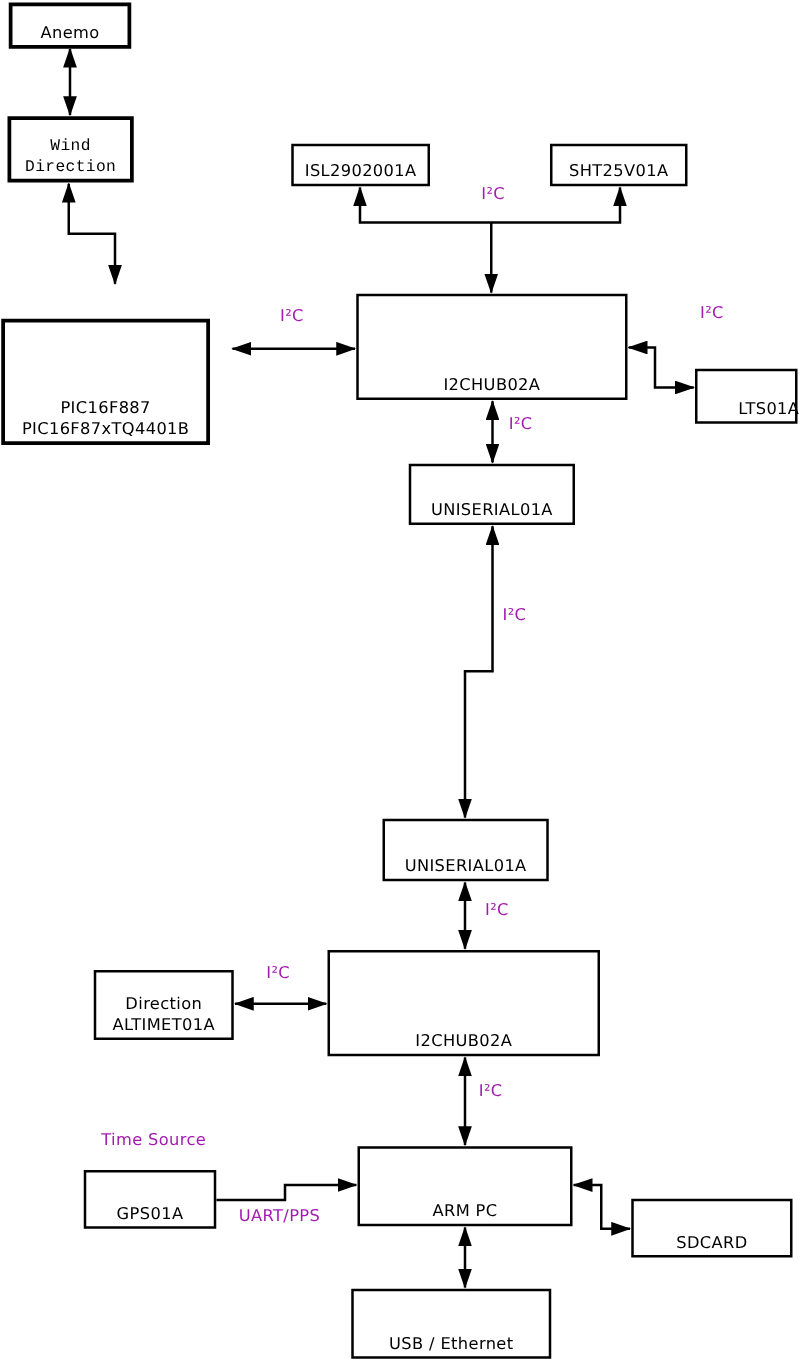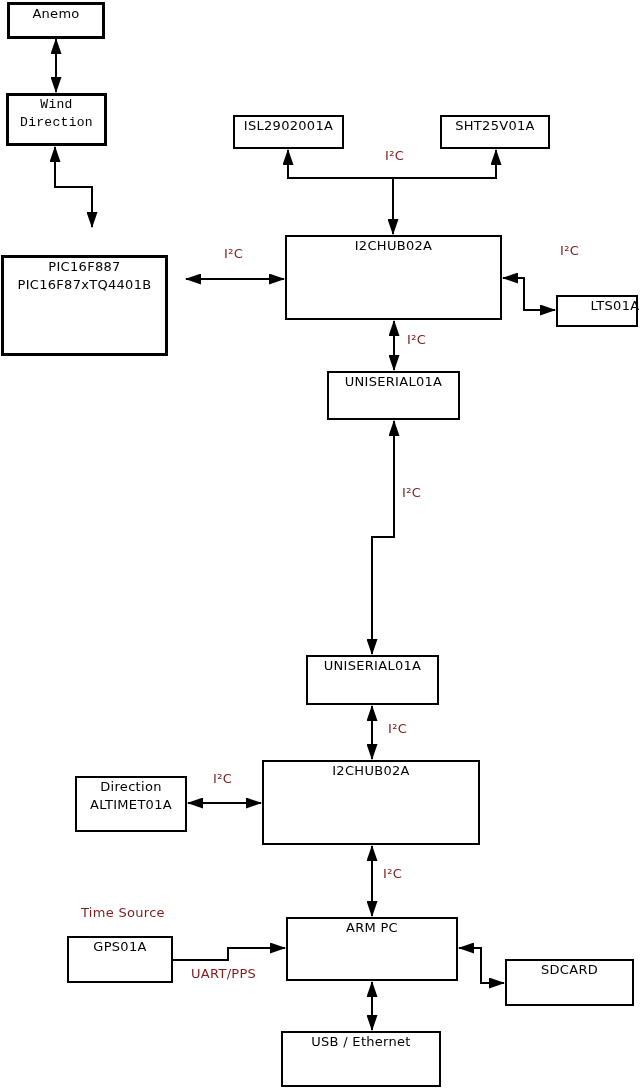--- a/index.html
+++ b/index.html
@@ -10,36 +10,36 @@
     background: #ffffff;
     font-family: "DejaVu Sans", sans-serif;
     overflow: hidden;
   }
   .node {
     position: absolute;
     box-sizing: border-box;
     border: 2px solid #000000;
     background: #ffffff;
     display: flex;
-    align-items: flex-start;
+    align-items: flex-end;
     justify-content: center;
   }
   .node.thick { border-width: 3px; }
   .node .lbl {
     font-size: 13px;
     line-height: 1.35;
     color: #000000;
     text-align: center;
     white-space: pre-line;
     letter-spacing: 0.3px;
   }
   .elabel {
     position: absolute;
     font-size: 13px;
-    color: #7f1d1d;
+    color: #a21caf;
     letter-spacing: 0.3px;
     white-space: nowrap;
   }
   svg.wires {
     position: absolute;
     left: 0; top: 0;
     width: 640px; height: 1089px;
     pointer-events: none;
   }
   path.wire {
@@ -94,21 +94,21 @@
   </div>
 
   <div class="node" style="left:440px; top:115px; width:110px; height:34px;">
     <span class="lbl">SHT25V01A</span>
   </div>
 
   <div class="node" style="left:285px; top:235px; width:217px; height:85px;">
     <span class="lbl">I2CHUB02A</span>
   </div>
 
-  <div class="node" style="left:556px; top:295px; width:82px; height:32px;padding-left:36px;">
+  <div class="node" style="left:556px; top:295px; width:82px; height:44px;padding-left:36px;">
     <span class="lbl">LTS01A</span>
   </div>
 
   <div class="node" style="left:327px; top:371px; width:133px; height:49px;">
     <span class="lbl">UNISERIAL01A</span>
   </div>
 
   <div class="node" style="left:306px; top:655px; width:133px; height:50px;">
     <span class="lbl">UNISERIAL01A</span>
   </div>

